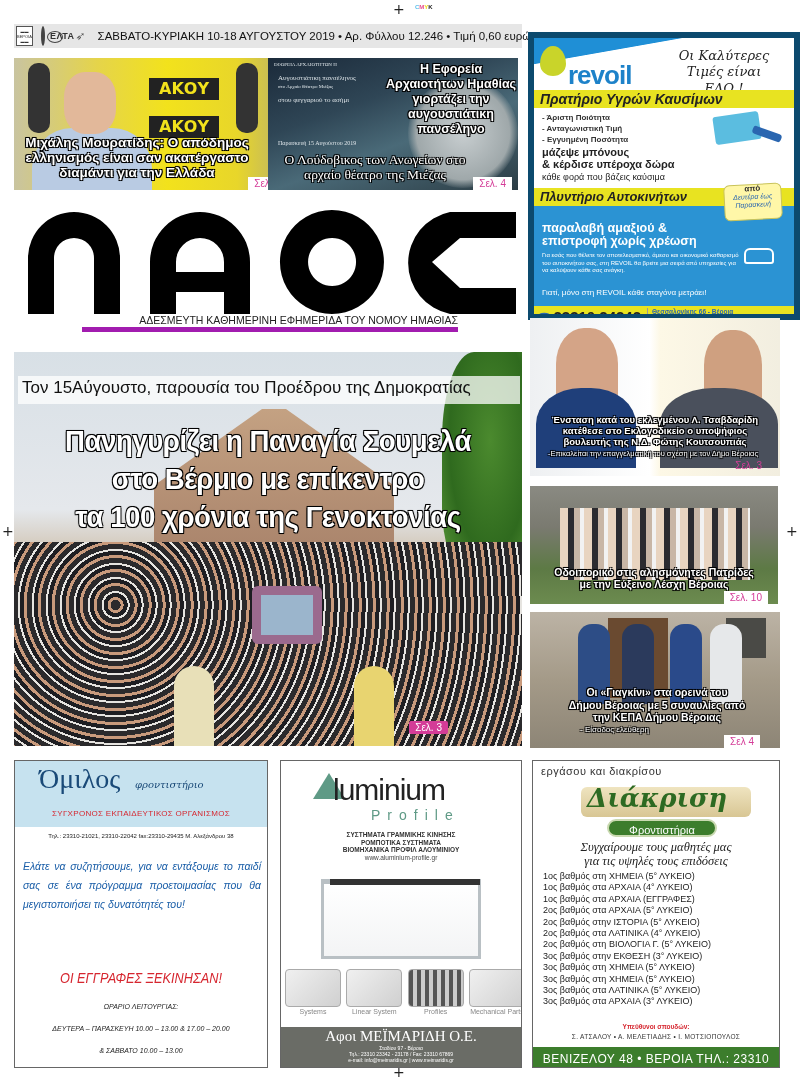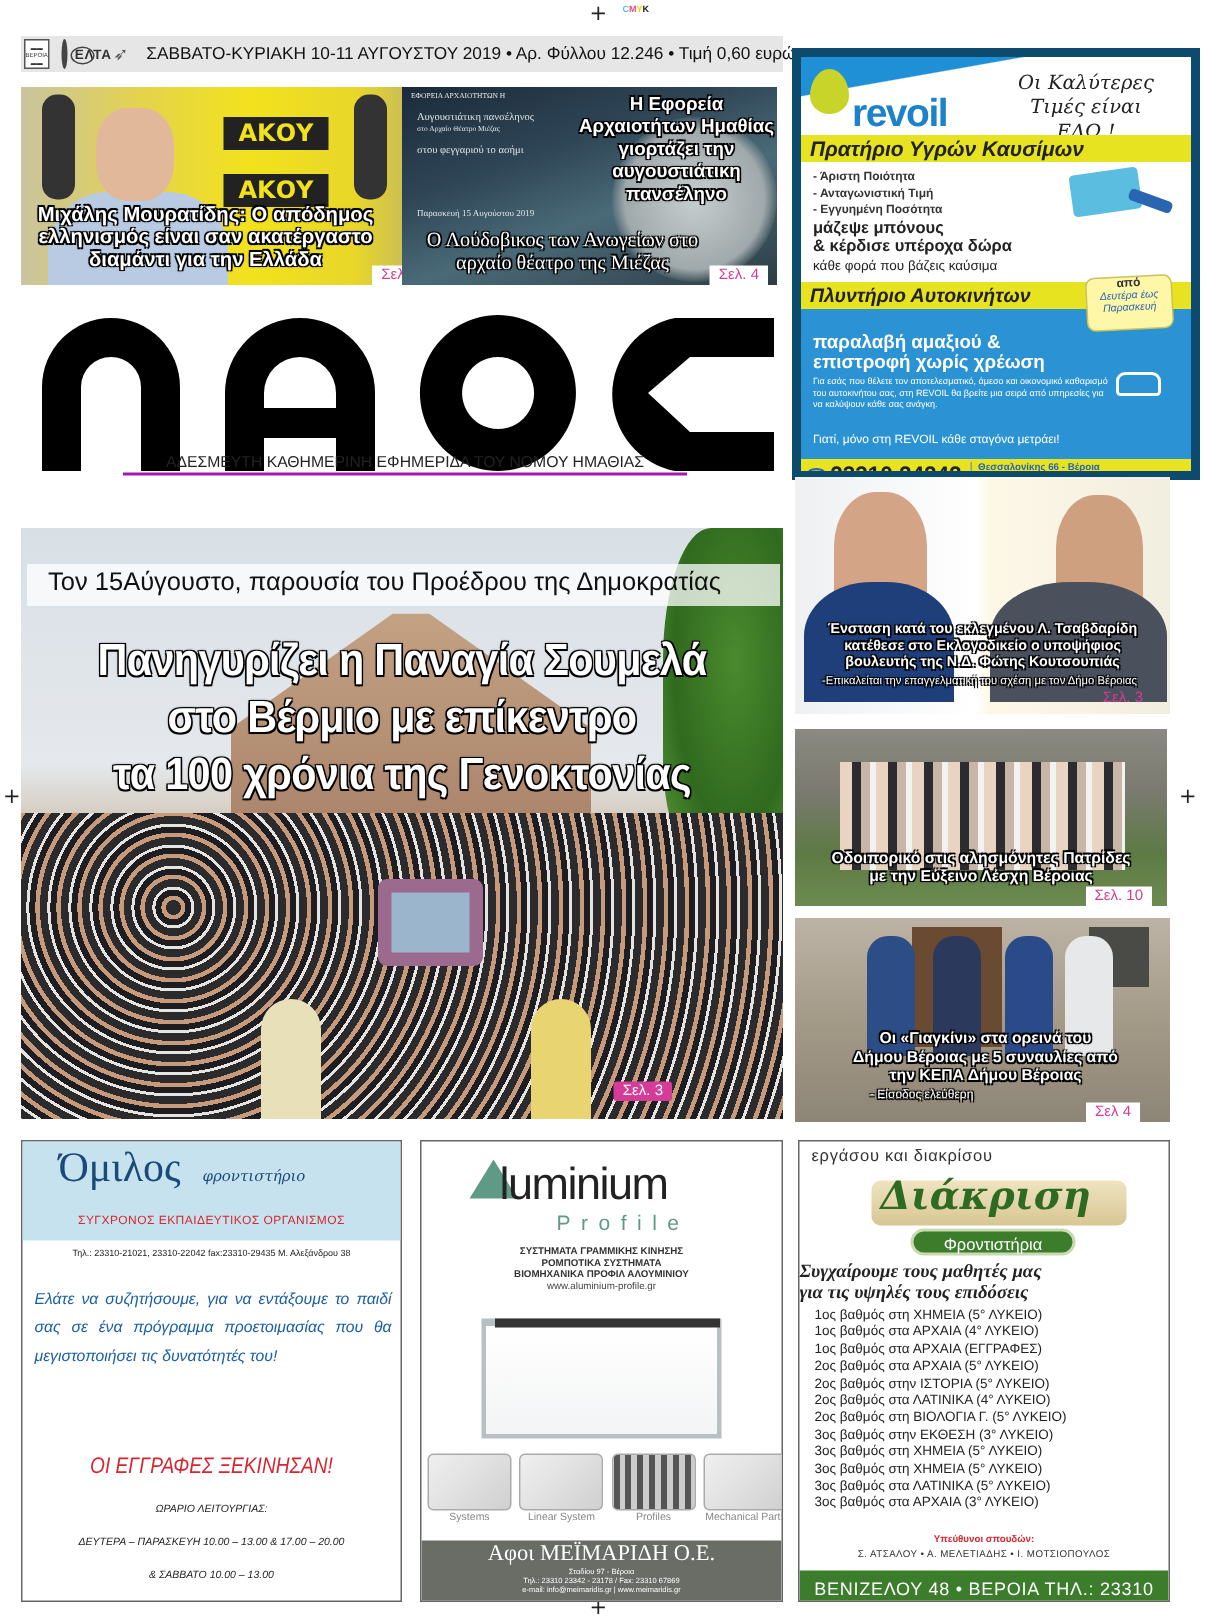--- a/index.html
+++ b/index.html
@@ -49,29 +49,29 @@
 .revoil .badge{position:absolute;left:190px;top:170px;width:58px;height:36px;background:#fff7a8;border:1px solid #c9c35a;border-radius:6px;transform:rotate(-3deg);text-align:center;font-size:7px;line-height:8px;color:#2a66b0;font-style:italic}
 .revoil .badge b{color:#333;font-style:normal;font-size:8px}
 .revoil .car{position:absolute;left:210px;top:208px;width:30px;height:16px;border:2px solid #fff;border-radius:6px 6px 3px 3px}
 .revoil .footer{position:absolute;left:0;top:268px;width:100%;height:20px;background:#e8e321;display:flex;align-items:center}
 .revoil .phone-icon{font-size:10px;color:#2a66b0;margin-left:4px}
 .revoil .phone{font-size:15px;font-weight:bold;color:#222;margin-left:3px}
 .revoil .addr{margin-left:6px;border-left:1px solid #999;padding-left:4px;font-size:6.5px;color:#2a66b0;font-weight:bold;line-height:8px}
 .revoil .addr small{font-size:4px;color:#555;font-weight:normal;display:block}
 
 .logo{left:20px;top:206px;width:500px;height:110px}
-.tagline{left:82px;top:302px;width:376px;font-size:10.5px;color:#222;text-align:center;border-bottom:2px solid #a21caf;padding-bottom:1px;white-space:nowrap}
+.tagline{left:82px;top:314px;width:376px;font-size:10.5px;color:#222;text-align:right;border-bottom:5px solid #a21caf;padding-bottom:1px;white-space:nowrap}
 
 .main-story{left:14px;top:352px;width:508px;height:394px;overflow:hidden;background:linear-gradient(180deg,#d8e0e6 0%,#e5e8ec 40%,#c9b8a0 55%,#8a7a6a 70%,#3a3a40 100%)}
 .main-story .church{position:absolute;left:140px;top:40px;width:240px;height:170px;background:linear-gradient(180deg,#c7a585,#a8826a);clip-path:polygon(30% 25%,45% 10%,55% 10%,70% 25%,100% 55%,100% 100%,0 100%,0 55%)}
 .main-story .tree{position:absolute;right:0;top:0;width:80px;height:220px;background:radial-gradient(ellipse at 60% 40%,#4b8a2e 0%,#2f6a1e 60%,#5b9a3a 100%);border-radius:40% 0 0 30%}
 .main-story .crowd{position:absolute;left:0;top:190px;width:100%;height:210px;background:repeating-radial-gradient(circle at 20% 30%,#2b2a2c 0 5px,#c89a7c 5px 8px,#1e1e22 8px 12px,#e6e4e0 12px 14px)}
 .main-story .icon-frame{position:absolute;left:238px;top:234px;width:70px;height:58px;border:9px solid #9b6a8e;background:#9bb5cc;border-radius:6px}
 .main-story .priest{position:absolute;width:40px;height:80px;background:#e8e0b8;bottom:0;border-radius:20px 20px 0 0}
-.main-story .supertitle{position:absolute;left:4px;top:24px;width:502px;height:28px;background:rgba(255,255,255,0.75);font-size:17px;color:#111;line-height:24px;padding-left:14px;white-space:nowrap}
+.main-story .supertitle{position:absolute;left:4px;top:24px;width:502px;height:28px;background:rgba(255,255,255,0.75);font-size:17px;color:#111;line-height:24px;padding-left:4px;white-space:nowrap}
 .main-story .headline{position:absolute;left:0;top:70px;width:100%;font-size:30px;font-weight:bold;font-family:"Liberation Sans",sans-serif;letter-spacing:-0.5px;line-height:38px;transform:scaleX(0.92);transform-origin:center}
 
 .photo-people{background:linear-gradient(90deg,#eef0f2 0%,#fff 48%,#fdf8e6 52%,#f2eee0 100%)}
 .photo-people .person{position:absolute;border-radius:45% 45% 0 0}
 .photo-group{background:linear-gradient(180deg,#8a8a82 0%,#7a7a70 35%,#5d7a45 70%,#6c8b4f 100%)}
 .photo-group .people{position:absolute;left:30px;top:22px;width:190px;height:72px;background:repeating-linear-gradient(90deg,#e8d4c0 0 8px,#2b2b30 8px 14px,#c8b6a6 14px 20px,#f2f2f2 20px 24px)}
 .photo-wall{background:linear-gradient(180deg,#bcb3a5 0%,#a49a88 50%,#8d8576 100%)}
 .photo-wall .door{position:absolute;left:78px;top:6px;width:60px;height:80px;background:#6a4a30}
 .photo-wall .window{position:absolute;left:196px;top:6px;width:40px;height:40px;background:#4a4a46}
 .photo-wall .man{position:absolute;top:12px;width:32px;height:80px;border-radius:14px 14px 0 0}
@@ -96,41 +96,41 @@
 .alu-cat{width:56px;text-align:center}
 .alu-cat .thumb{width:56px;height:38px;border:1px solid #aaa;border-radius:4px;background:linear-gradient(135deg,#f0f0f0,#d0d0d0)}
 .alu-cat .lbl{font-size:7px;color:#888;line-height:7px;margin-top:1px}
 .alu-footer{position:absolute;left:0;top:266px;width:100%;height:44px;background:#6a6c66;color:#fff;text-align:center}
 .alu-company{font-family:"Liberation Serif",serif;font-size:15px;line-height:18px}
 .alu-contact{font-size:5px;line-height:6px}
 .diak-top{position:absolute;left:8px;top:4px;font-size:11px;color:#333;letter-spacing:0.5px}
 .diak-scroll{position:absolute;left:48px;top:26px;width:170px;height:30px;border-radius:6px;background:linear-gradient(180deg,#efe4c0,#d8c694)}
 .diak-logo{position:absolute;left:54px;top:22px;font-family:"DejaVu Serif",serif;font-style:italic;font-weight:bold;font-size:26px;color:#2d6a22}
 .diak-pill{position:absolute;left:74px;top:58px;width:110px;height:18px;border-radius:9px;background:#3c7d2c;color:#fff;font-size:11px;text-align:center;line-height:18px;border:2px solid #c9d9b0}
-.diak-congrats{position:absolute;left:0;top:79px;width:100%;text-align:left;font-family:"Liberation Serif",serif;font-style:italic;font-weight:bold;font-size:12.5px;line-height:14px;color:#222}
+.diak-congrats{position:absolute;left:0;top:79px;width:100%;text-align:center;font-family:"Liberation Serif",serif;font-style:italic;font-weight:normal;font-size:12.5px;line-height:14px;color:#222}
 .diak-list{position:absolute;left:10px;top:110px;font-size:9px;color:#222;line-height:11.4px;white-space:nowrap}
 .diak-resp{position:absolute;left:0;top:262px;width:100%;text-align:center;font-size:6.5px;color:#d6262f;font-weight:bold}
 .diak-names{position:absolute;left:0;top:272px;width:100%;text-align:center;font-size:6.5px;color:#333;letter-spacing:0.3px}
 .diak-footer{position:absolute;left:0;top:286px;width:100%;height:24px;background:#3c7d2c;color:#fff;text-align:center;font-size:12px;line-height:24px;letter-spacing:0.5px}
 </style>
 </head>
 <body>
 
 <div class="reg" style="left:393px;top:2px">+</div>
 <div class="cmyk"><span class="c">C</span><span class="m">M</span><span class="y">Y</span><span class="k">K</span></div>
 <div class="reg" style="left:2px;top:524px">+</div>
 <div class="reg" style="left:786px;top:524px">+</div>
 <div class="reg" style="left:393px;top:1065px">+</div>
 
 <div class="abs masthead-strip">
   <div class="logo-box">▬▬<br><span>ΒΕΡΟΙΑ</span><br>▬▬</div>
   <div class="logo-circle"></div>
   <span class="elta">ΕΛΤΑ</span>
   <span class="elta-wing">➶</span>
-  <span class="issue-line">ΣΑΒΒΑΤΟ-ΚΥΡΙΑΚΗ 10-11 ΑΥΓΟΥΣΤΟΥ 2019 • Αρ. Φύλλου 12.246 • Τιμή 0,60 ευρώ</span>
+  <span class="issue-line">ΣΑΒΒΑΤΟ-ΚΥΡΙΑΚΗ 10-18 ΑΥΓΟΥΣΤΟΥ 2019 • Αρ. Φύλλου 12.246 • Τιμή 0,60 ευρώ</span>
 </div>
 
 <div class="story photo-radio" style="left:14px;top:58px;width:279px;height:132px">
   <div class="mic" style="left:14px"></div>
   <div class="mic" style="left:222px"></div>
   <div class="akou" style="top:20px">ΑΚΟΥ</div>
   <div class="akou" style="top:58px">ΑΚΟΥ</div>
   <div class="shirt"></div>
   <div class="face"></div>
   <div class="abs outline-text" style="left:4px;top:78px;width:238px;font-size:13.5px">Μιχάλης Μουρατίδης: Ο απόδημος ελληνισμός είναι σαν ακατέργαστο διαμάντι για την Ελλάδα</div>

